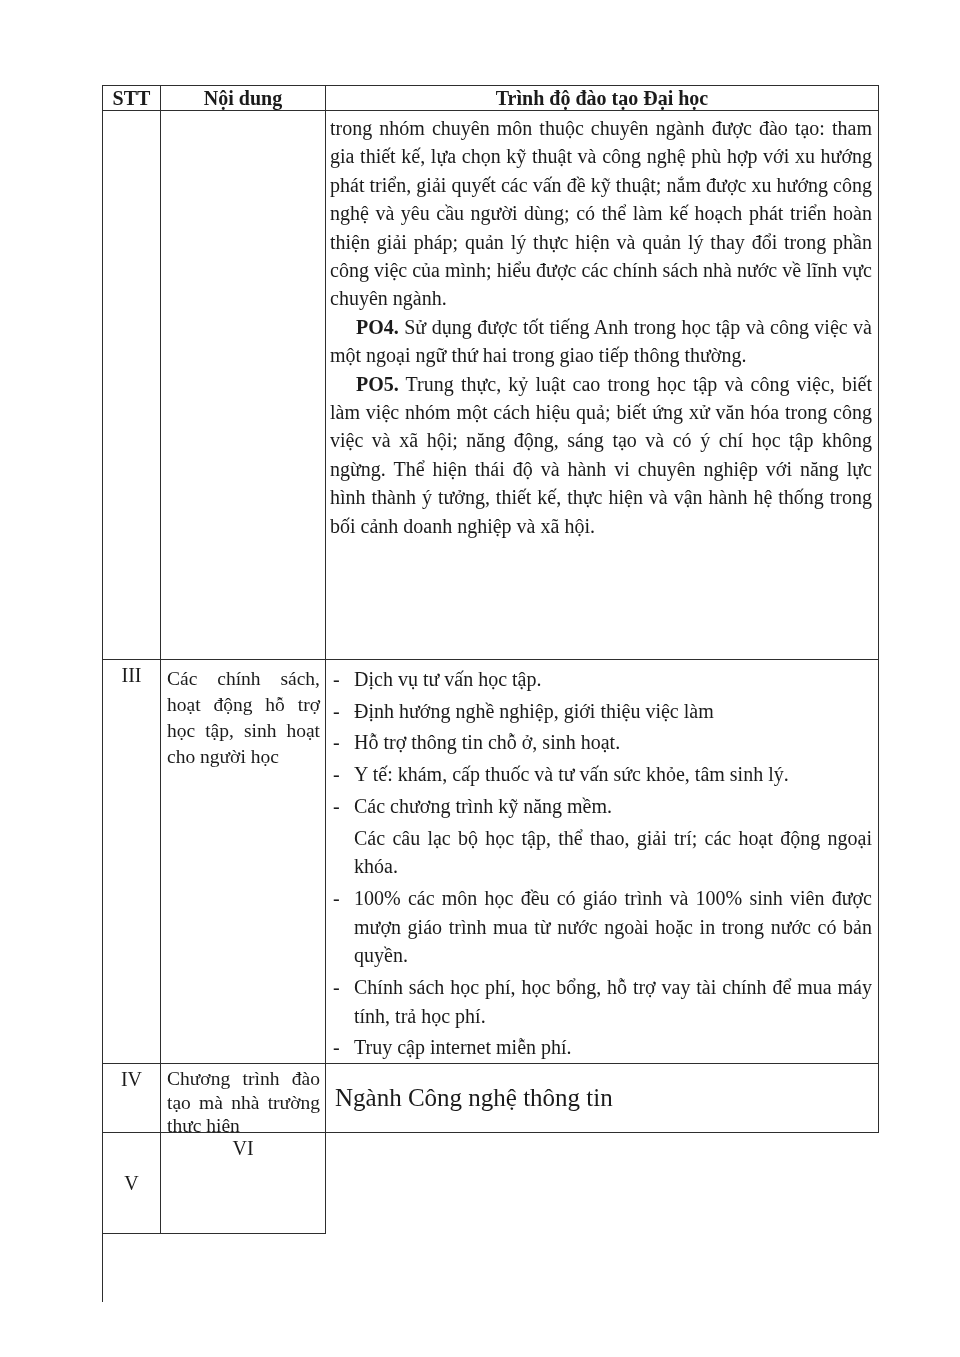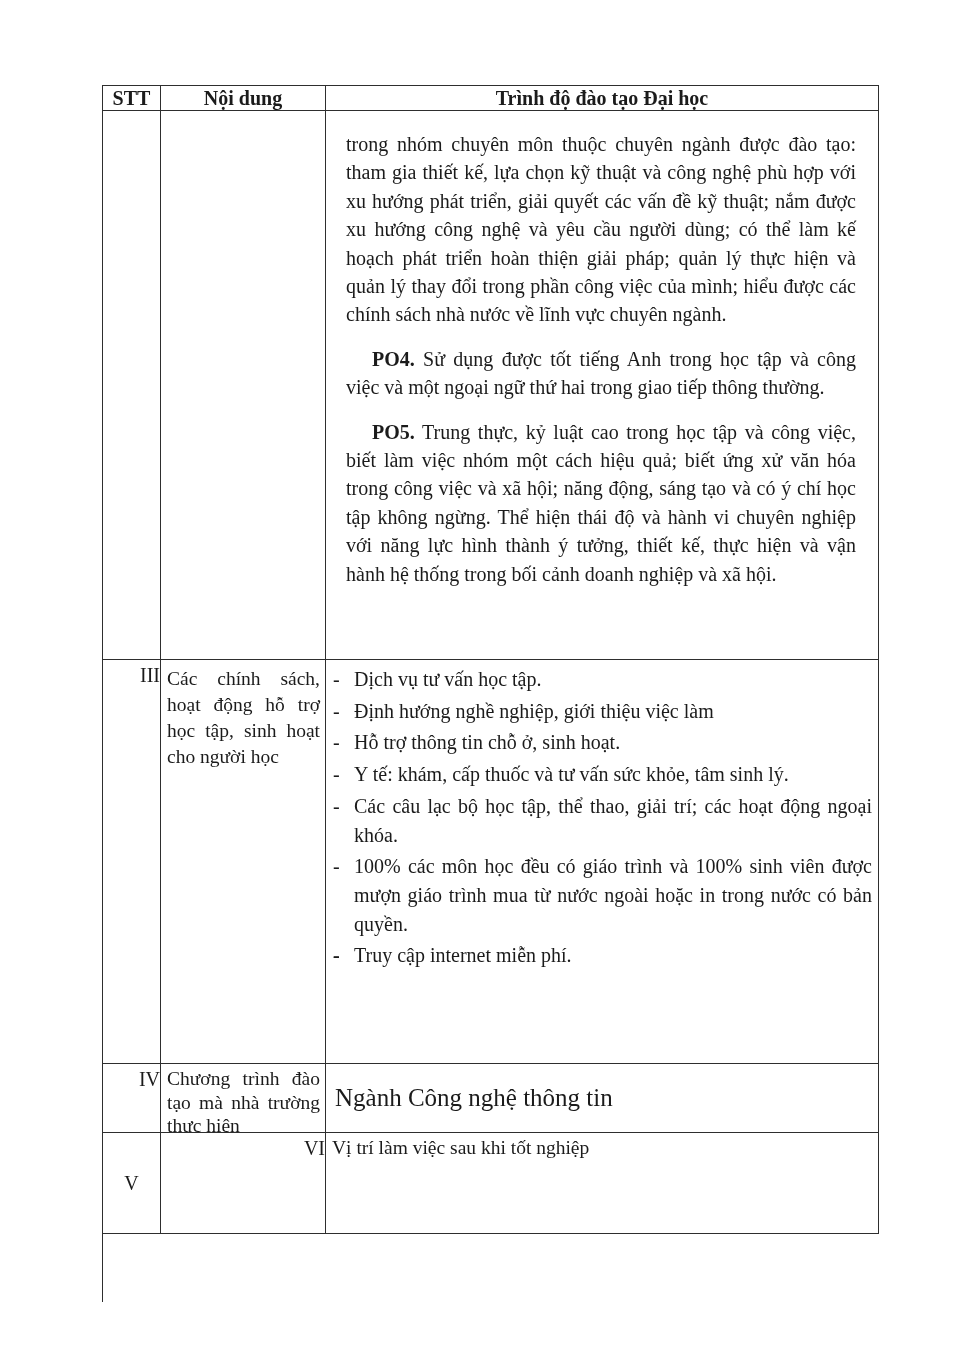--- a/index.html
+++ b/index.html
@@ -24,29 +24,29 @@
     border-bottom:1px solid #2e2e2e;
     box-sizing:border-box;
     overflow:hidden;
   }
   
   .h {
     font-weight:bold; font-size:20px; line-height:23px;
     text-align:center; padding-top:1px;
   }
   
-  .t1 { font-size:20px; text-align:right; padding-top:4px; }
+  .t1 { font-size:20px; text-align:center; padding-top:4px; }
   .t1.vcenter { display:flex; align-items:center; justify-content:center; padding-top:0; }
   
   .t2 { font-size:19.5px; line-height:23.5px; text-align:justify; padding:3px 5px 10px 6px; }
   .t2.loose { line-height:26px; padding-top:6px; }
   .t2.leftonly { text-align:left; }
   
   .t3 { font-size:20px; line-height:28.4px; text-align:justify; padding:3px 6px 0 4px; }
-  .t3 p { margin:16px; }
+  .t3 p { margin:0; }
   .po { text-indent:26px; }
   .po b { font-weight:bold; }
   .ul { padding:5px 6px 0 4px; }
   .li {
     position:relative; padding-left:24px; margin-bottom:3px;
     font-size:20px; line-height:28.7px; text-align:justify;
   }
   .li .mk { position:absolute; left:3px; top:0; }
   .single-center { display:flex; align-items:center; font-size:25px; padding-left:9px; }
   .t3.vfirst { padding-top:7px; }
@@ -72,30 +72,29 @@
       <p class="po"><b>PO5.</b> <span>Trung thực, kỷ luật cao trong học tập và công việc, biết làm việc nhóm một cách hiệu quả; biết ứng xử văn hóa trong công việc và xã hội; năng động, sáng tạo và có ý chí học tập không ngừng. Thể hiện thái độ và hành vi chuyên nghiệp với năng lực hình thành ý tưởng, thiết kế, thực hiện và vận hành hệ thống trong bối cảnh doanh nghiệp và xã hội.</span></p>
     </div>
 
     <div class="c t1">III</div>
     <div class="c t2 loose">Các chính sách, hoạt động hỗ trợ học tập, sinh hoạt cho người học</div>
     <div class="c ul">
       <div class="li"><span class="mk">-</span><span>Dịch vụ tư vấn học tập.</span></div>
       <div class="li"><span class="mk">-</span><span>Định hướng nghề nghiệp, giới thiệu việc làm</span></div>
       <div class="li"><span class="mk">-</span><span>Hỗ trợ thông tin chỗ ở, sinh hoạt.</span></div>
       <div class="li"><span class="mk">-</span><span>Y tế: khám, cấp thuốc và tư vấn sức khỏe, tâm sinh lý.</span></div>
-      <div class="li"><span class="mk">-</span></div>
+      <div class="li"><span class="mk">-</span><span>Các chương trình kỹ năng mềm.</span></div>
       <div class="li"><span class="mk"></span><span>Các câu lạc bộ học tập, thể thao, giải trí; các hoạt động ngoại khóa.</span></div>
       <div class="li"><span class="mk">-</span><span>100% các môn học đều có giáo trình và 100% sinh viên được mượn giáo trình mua từ nước ngoài hoặc in trong nước có bản quyền.</span></div>
-      <div class="li"><span class="mk">-</span></div>
+      <div class="li"><span class="mk">-</span><span>Chính sách học phí, học bổng, hỗ trợ vay tài chính để mua máy tính, trả học phí.</span></div>
       <div class="li"><span class="mk">-</span><span>Truy cập internet miễn phí.</span></div>
     </div>
 
     <div class="c t1">IV</div>
     <div class="c t2">Chương trình đào tạo mà nhà trường thực hiện</div>
     <div class="c single-center">Ngành Công nghệ thông tin</div>
 
     <div class="c t1 vcenter">V</div>
 
     <div class="c t1">VI</div>
-    <div class="c t2">Vị trí làm việc sau khi tốt nghiệp</div>
 
   </div>
 </div>
 
 </body></html>

